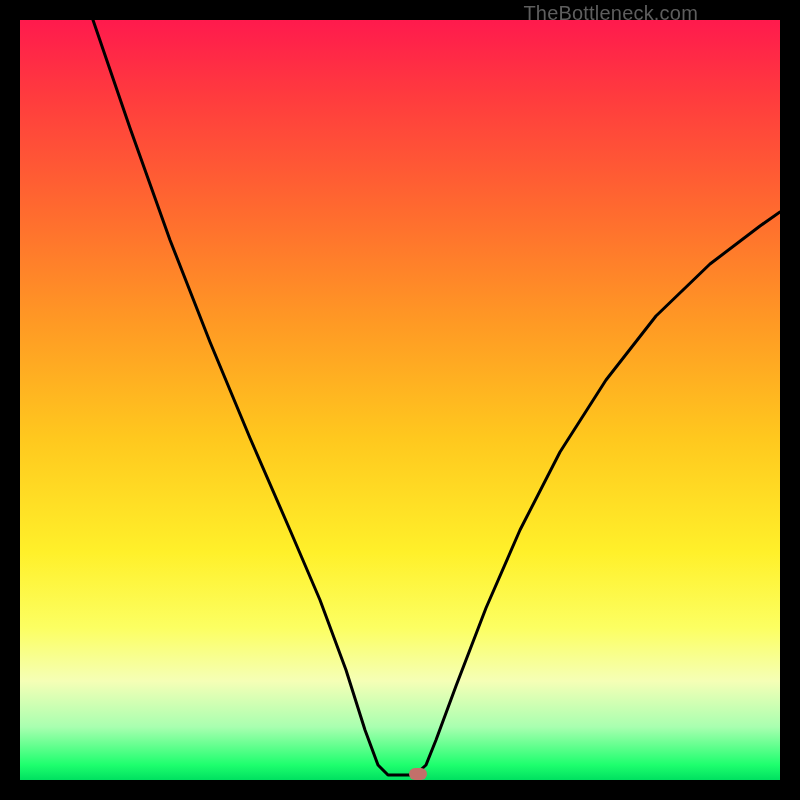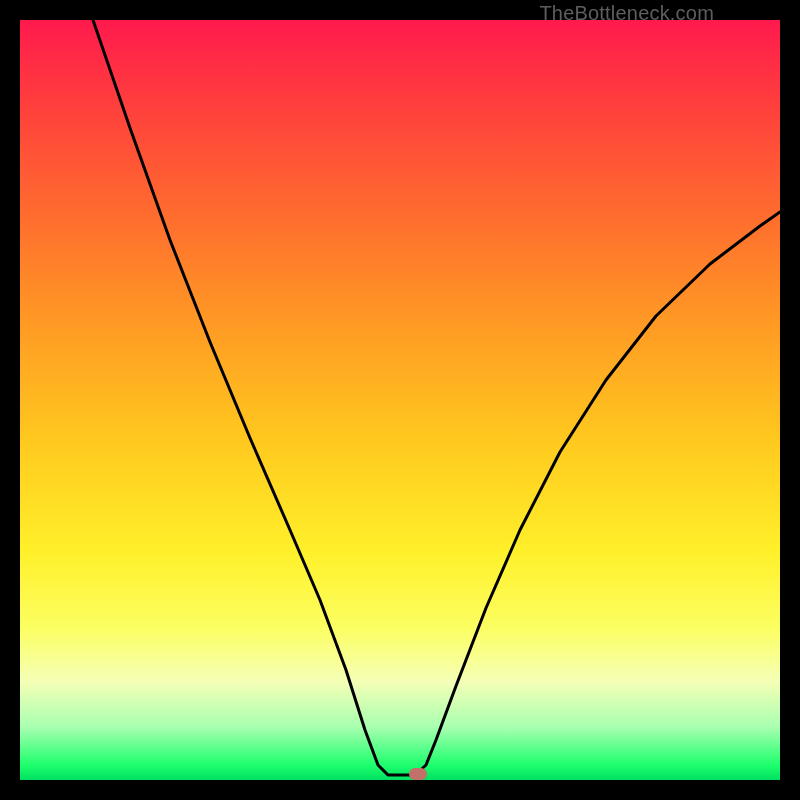--- a/index.html
+++ b/index.html
@@ -9,21 +9,20 @@
     height: 800px;
     background: #000;
     overflow: hidden;
     font-family: Arial, Helvetica, sans-serif;
   }
   .frame {
     position: relative;
     width: 708px;
     height: 800px;
     background: #000;
-    padding-left: 16px;
   }
   .plot {
     position: absolute;
     left: 20px;
     top: 20px;
     width: 760px;
     height: 760px;
     background: linear-gradient(
       to bottom,
       #ff1a4d 0%,

